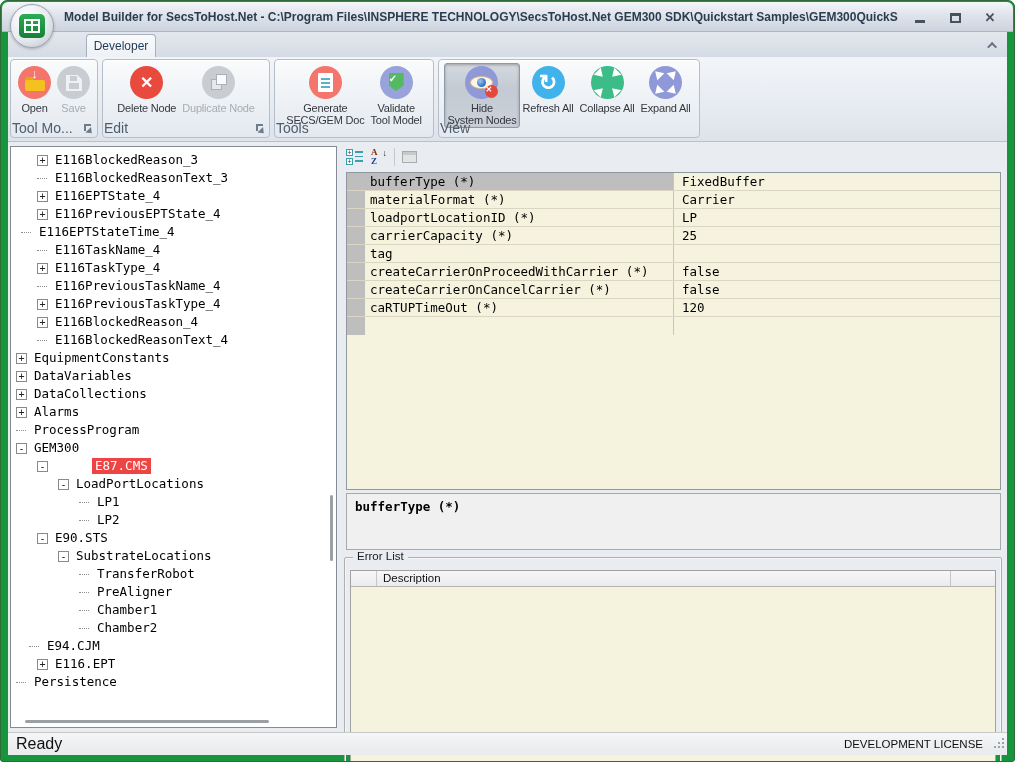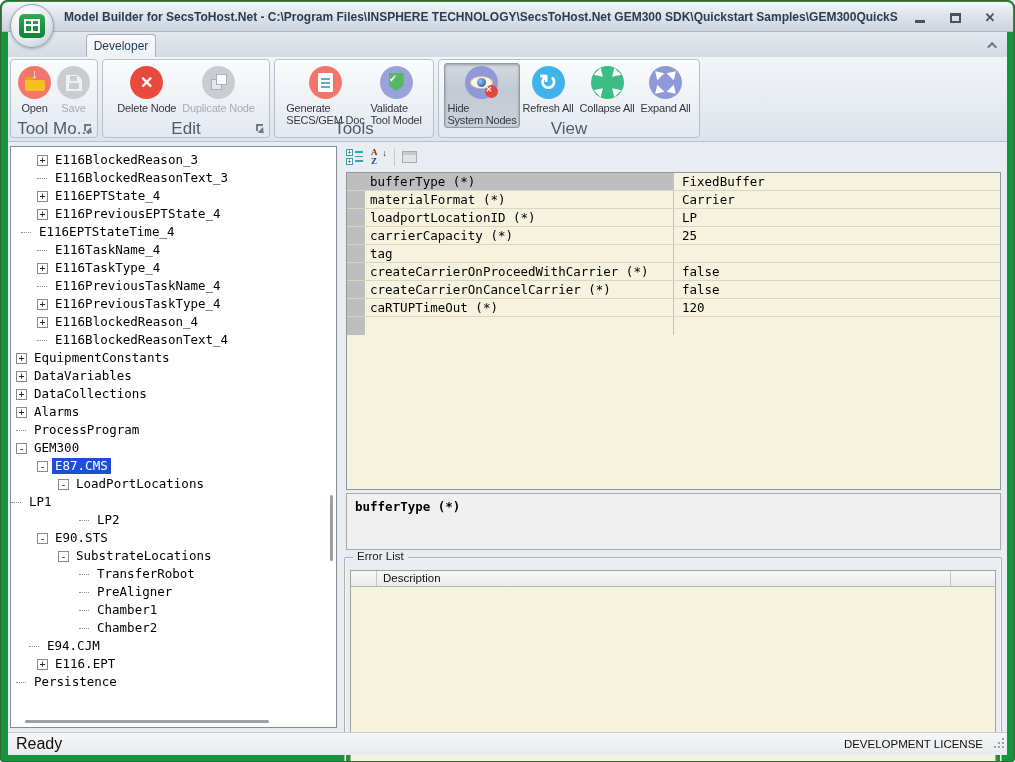--- a/index.html
+++ b/index.html
@@ -35,30 +35,30 @@
     font-size:12px;color:#1F3A57;}
   .chevbtn{position:absolute;right:5px;top:6px;width:18px;height:14px;display:flex;align-items:center;justify-content:center;}
   .chevbtn i{width:7px;height:7px;border-left:2px solid #66727F;border-top:2px solid #66727F;transform:rotate(45deg) translateY(2px);}
 
   
   .ribbon{position:absolute;top:56px;left:7px;right:7px;height:85px;
     background:linear-gradient(#F2F5F8,#E6EBF1 60%,#DDE3EB);border-bottom:1px solid #B9C0CA;}
   .rgroup{position:absolute;top:2px;height:79px;border:1px solid #B6BEC9;border-radius:4px;
     background:linear-gradient(#FAFBFC,#EDF1F5 55%,#E4E9F0);box-shadow:inset 0 1px 0 #fff;}
   .g1{left:2px;width:88px;} .g2{left:94px;width:168px;} .g3{left:266px;width:160px;} .g4{left:430px;width:262px;}
-  .glabel{position:absolute;left:1px;right:1px;bottom:1px;height:15px;font-size:17px;color:#4E5C6B;
-    text-align:center;line-height:15px;white-space:nowrap;overflow:hidden;}
+  .glabel{position:absolute;left:1px;right:1px;bottom:1px;height:15px;font-size:14px;color:#4E5C6B;
+    line-height:15px;white-space:nowrap;overflow:hidden;}
   .lnch{position:absolute;right:3px;bottom:3px;width:10px;height:10px;}
   .lnch::before{content:'';position:absolute;left:0;top:0;width:5px;height:5px;border-left:2px solid #6E7B89;border-top:2px solid #6E7B89;}
   .lnch::after{content:'';position:absolute;right:0;bottom:0;width:0;height:0;
     border-left:4px solid transparent;border-right:4px solid transparent;border-top:5px solid #6E7B89;transform:rotate(315deg);}
   .btnrow{position:absolute;left:0;right:0;top:3px;display:flex;justify-content:center;align-items:flex-start;}
   .rbtn{display:flex;flex-direction:column;align-items:center;padding:2px 2px 1px;border:1px solid transparent;border-radius:3px;}
   .rbtn.pressed{background:linear-gradient(#D4D9DF,#C3CAD3 40%,#CBD1D9);border-color:#8E99A5;box-shadow:inset 0 1px 3px rgba(0,0,0,.28);}
-  .rlabel{font-size:11px;line-height:12px;text-align:left;white-space:pre;color:#34383E;margin-top:3px;letter-spacing:-.2px;}
+  .rlabel{font-size:11px;line-height:12px;text-align:center;white-space:pre;color:#34383E;margin-top:3px;letter-spacing:-.2px;}
   .rbtn.disabled .rlabel{color:#A7ACB3;}
   .circ{width:33px;height:33px;border-radius:50%;position:relative;display:flex;align-items:center;justify-content:center;}
   .c-open{background:#F3756B;} .c-save{background:#C9CDD2;} .c-del{background:#E84A3E;} .c-dup{background:#C9CDD2;}
   .c-gen{background:#F3756B;} .c-val{background:#98A2DB;} .c-hide{background:#8F99D7;} .c-ref{background:#41B3EB;}
   .c-col{background:#3CBC87;} .c-exp{background:#8F99D7;}
   .circ b{position:absolute;display:block;}
   .fold{left:7px;top:14px;width:20px;height:11px;background:#F5C11E;border-radius:2px;}
   .flap{left:7px;top:11px;width:9px;height:5px;background:#DFA90F;border-radius:2px 2px 0 0;}
   .oarr{left:0;right:0;top:0;text-align:center;color:#fff;font-weight:bold;font-size:13px;}
   .flop{left:9px;top:9px;width:16px;height:16px;background:#EFF1F3;clip-path:polygon(0 0,72% 0,100% 28%,100% 100%,0 100%);}
@@ -87,21 +87,21 @@
 
   
   .tree-panel{position:absolute;left:2px;top:4px;width:327px;height:582px;background:#fff;border:1px solid #848B94;}
   .tree-rows{position:absolute;left:0;top:4px;right:10px;bottom:10px;overflow:hidden;
     font-family:"DejaVu Sans Mono",monospace;font-size:12.5px;color:#000;}
   .trow{height:18px;display:flex;align-items:center;white-space:nowrap;}
   .expbox{width:11px;height:11px;border:1px solid #898989;background:#fff;margin-right:4px;flex:none;
     display:flex;align-items:center;justify-content:center;font-size:10px;line-height:9px;font-style:normal;color:#222;}
   .leafdash{width:10px;height:0;border-top:1px dotted #8E8E8E;margin-right:5px;flex:none;}
   .tlabel{padding:0 3px;line-height:16px;}
-  .tlabel.sel{background:#1d4ed8;color:#fff;}
+  .tlabel.sel{background:#ef4444;color:#fff;margin-left:40px;}
   .vthumb{position:absolute;right:3px;top:348px;width:3px;height:66px;background:#9AA0A6;border-radius:2px;}
   .hthumb{position:absolute;left:14px;bottom:4px;height:3px;width:244px;background:#9AA0A6;border-radius:2px;}
 
   
   .right-panel{position:absolute;left:330px;top:0;right:3px;bottom:0;}
   .pg-toolbar{position:absolute;left:8px;top:3px;height:24px;display:flex;align-items:center;gap:6px;}
   .pgi{width:18px;height:18px;position:relative;display:inline-block;}
   .sqi{position:absolute;left:0;width:7px;height:7px;border:1px solid #39A0AE;background:#fff;font-style:normal;
     font-size:7px;line-height:5px;text-align:center;color:#333;}
   .sq1{top:1px;} .sq2{bottom:1px;}
@@ -353,21 +353,21 @@
             <span class="tlabel">GEM300</span>
           </div>
           <div class="trow" style="padding-left: 26px;">
             <i class="expbox">-</i>
             <span class="tlabel sel">E87.CMS</span>
           </div>
           <div class="trow" style="padding-left: 47px;">
             <i class="expbox">-</i>
             <span class="tlabel">LoadPortLocations</span>
           </div>
-          <div class="trow" style="">
+          <div class="trow" style="padding-left: 68px;">
             <i class="leafdash"></i>
             <span class="tlabel">LP1</span>
           </div>
           <div class="trow" style="padding-left: 68px;">
             <i class="leafdash"></i>
             <span class="tlabel">LP2</span>
           </div>
           <div class="trow" style="padding-left: 26px;">
             <i class="expbox">-</i>
             <span class="tlabel">E90.STS</span>

